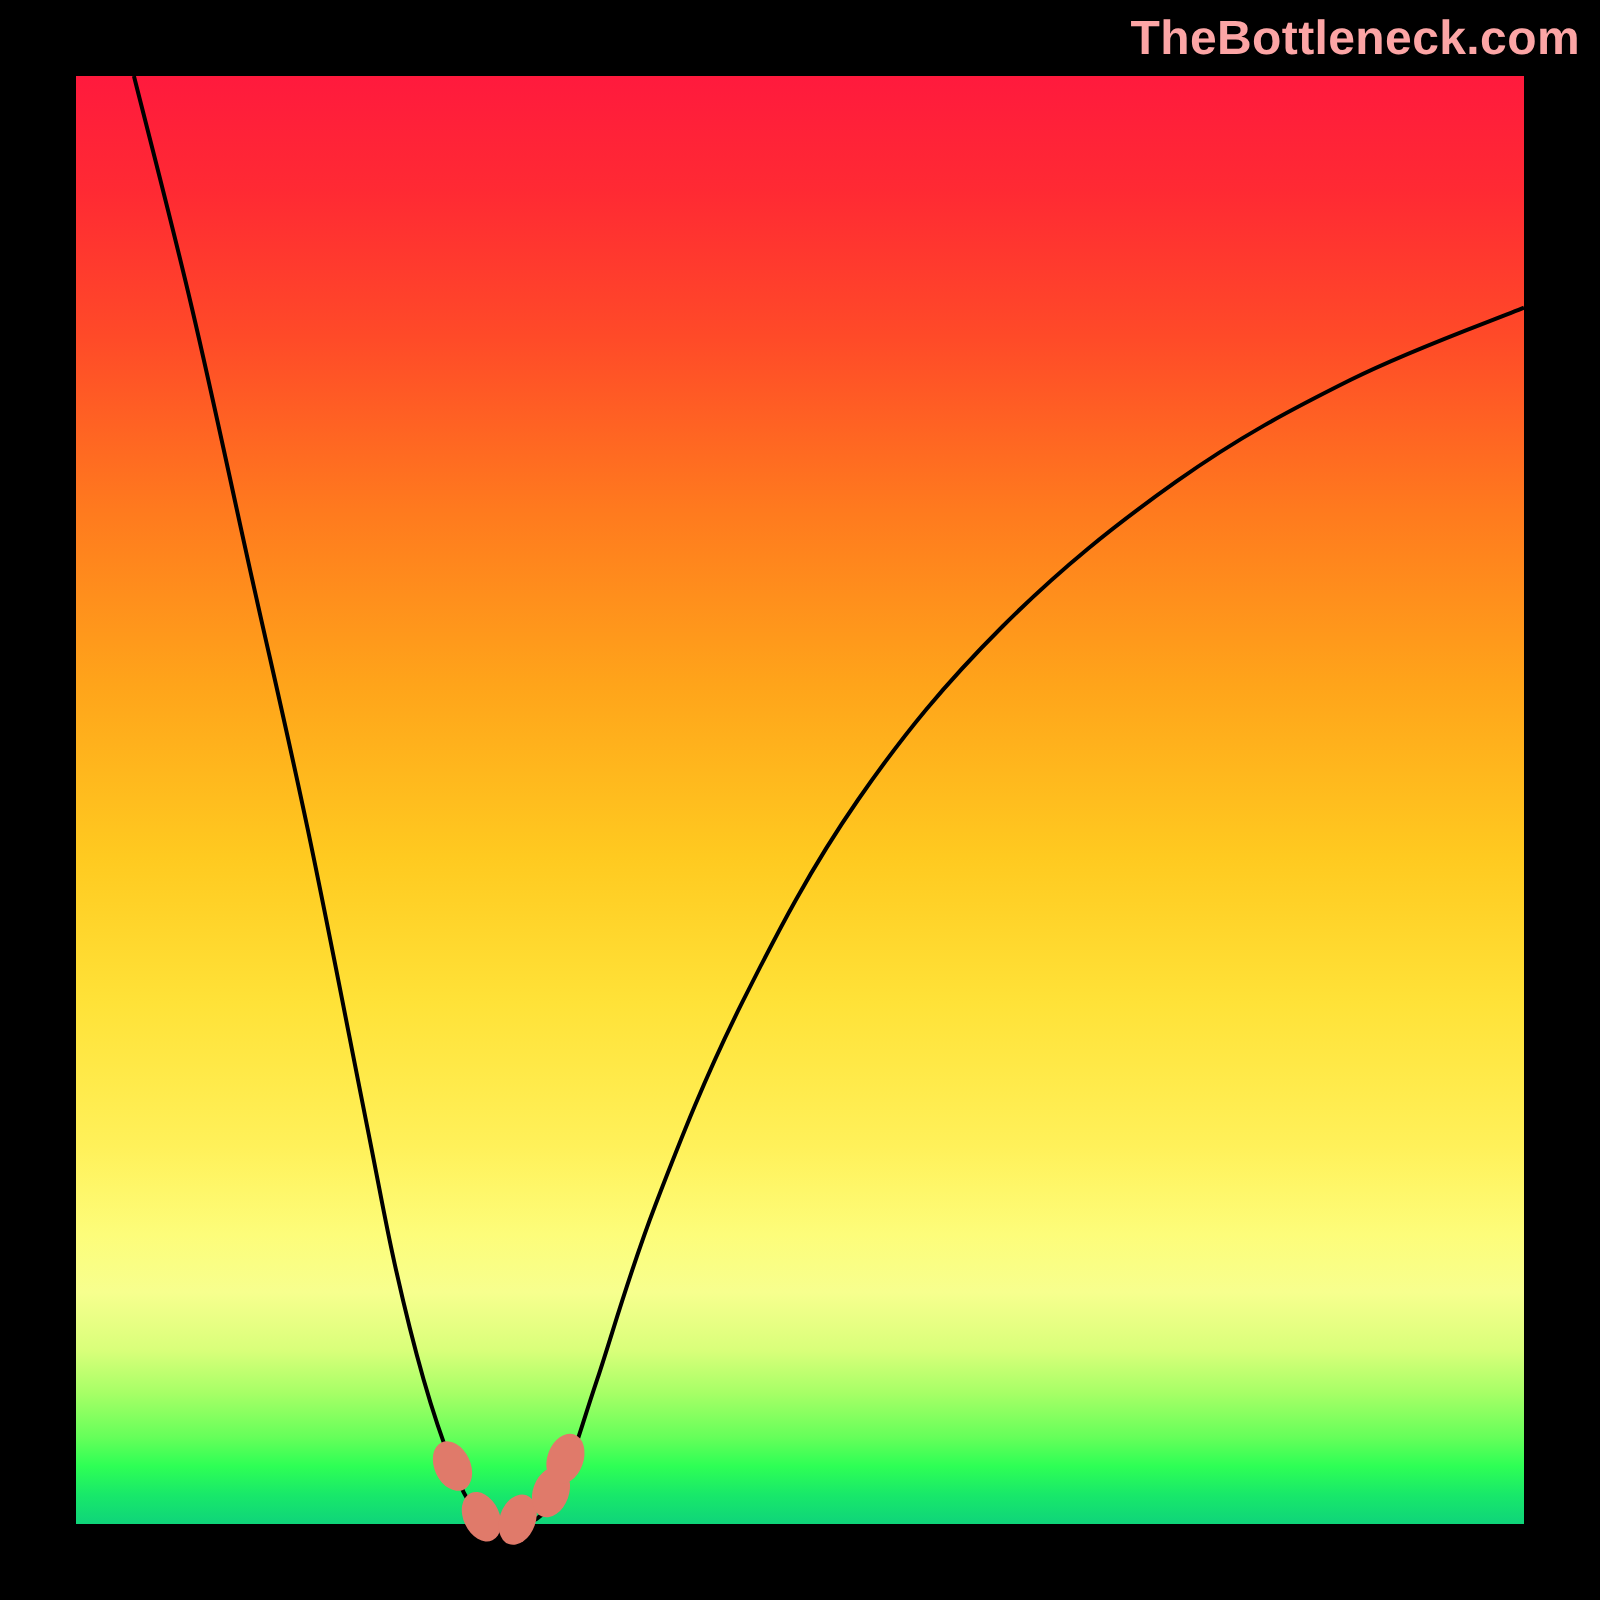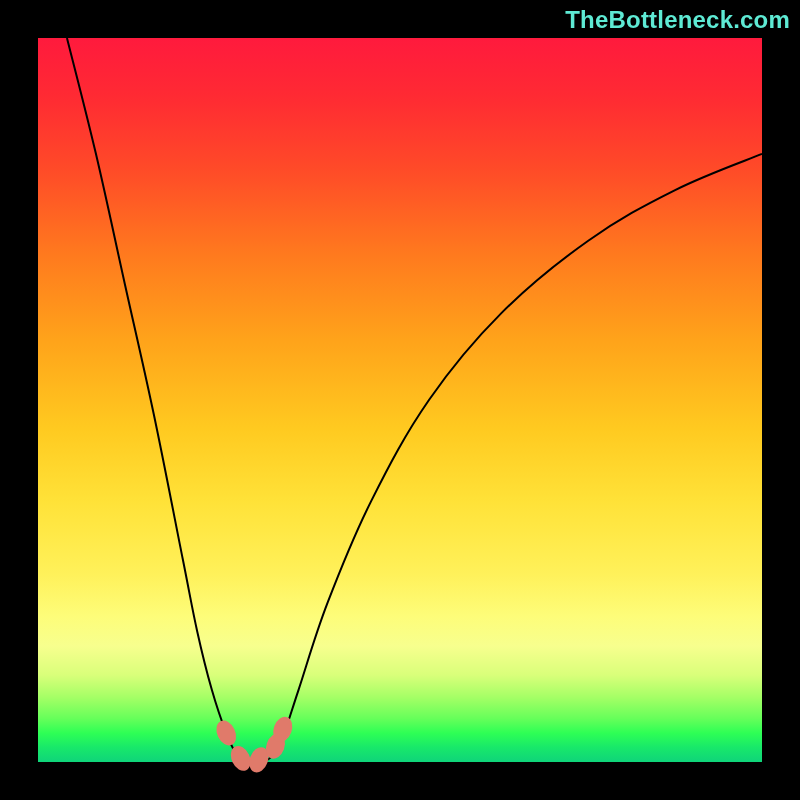--- a/index.html
+++ b/index.html
@@ -42,21 +42,21 @@
       #66ff5a 94%,
       #2eff55 96%,
       #18e86a 98%,
       #0fd47a 100%
     );
   }
   .attribution {
     position: absolute;
     top: 6px;
     right: 10px;
-    color: #5eead4;
+    color: #fca5a5;
     font-family: Arial, Helvetica, sans-serif;
     font-size: 24px;
     font-weight: 600;
     letter-spacing: 0.2px;
   }
   svg.curves {
     position: absolute;
     left: 0;
     top: 0;
     width: 724px;

